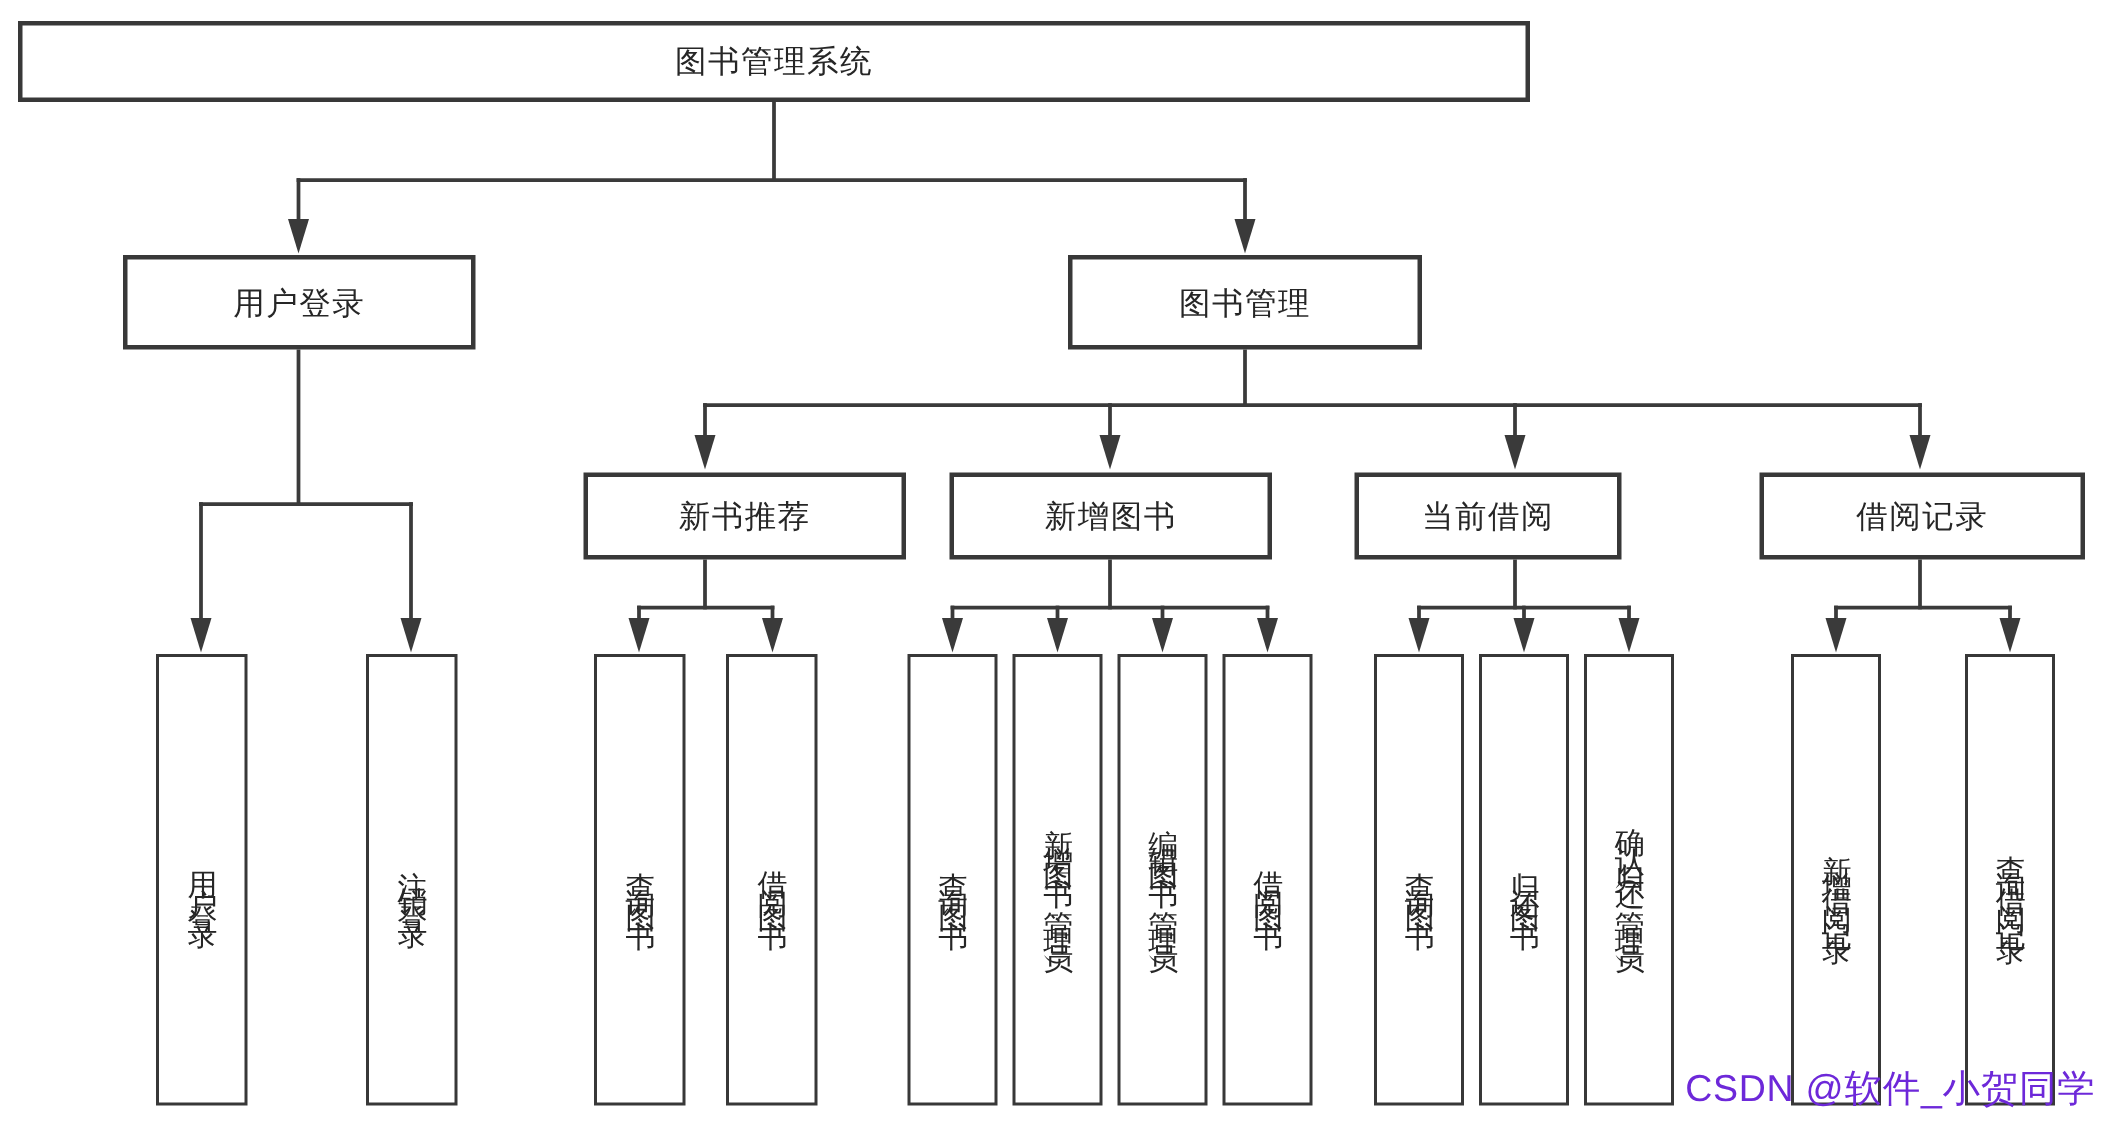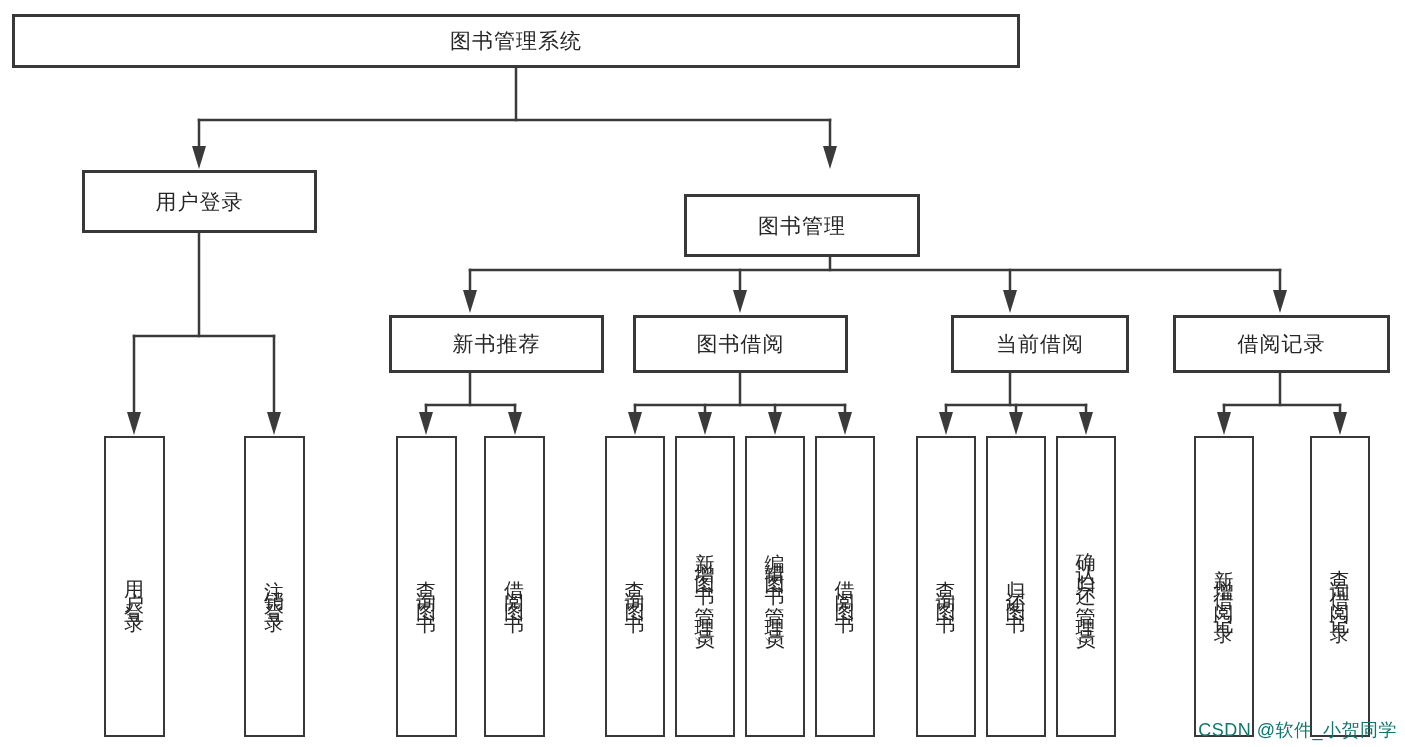--- a/index.html
+++ b/index.html
@@ -50,22 +50,22 @@
     font-size: 20px;
     line-height: 1;
     letter-spacing: 11px;
     color: #262626;
     white-space: nowrap;
   }
   #watermark {
     position: absolute;
     right: 8px;
     bottom: 5px;
-    font-size: 18px;
-    color: #0f766e;
+    font-size: 25px;
+    color: #6d28d9;
     z-index: 2;
     letter-spacing: 0.5px;
   }
 </style>
 </head>
 <body>
 
 <div id="canvas">
 
   <svg id="connector-layer" width="1405" height="747" viewBox="0 0 1405 747">
@@ -133,25 +133,25 @@
       <path d="M1009 412 L1023 412 L1016 435 Z"></path>
       <path d="M1079 412 L1093 412 L1086 435 Z"></path>
       <path d="M1217 412 L1231 412 L1224 435 Z"></path>
       <path d="M1333 412 L1347 412 L1340 435 Z"></path>
     </g>
   </svg>
 
   <div class="hnode" style="left:12px; top:14px; width:1008px; height:54px;">图书管理系统</div>
 
   <div class="hnode" style="left:82px; top:170px; width:235px; height:63px;">用户登录</div>
-  <div class="hnode" style="left:684px; top:170px; width:236px; height:63px;margin-top:24px;">图书管理</div>
+  <div class="hnode" style="left:712px; top:170px; width:236px; height:63px;">图书管理</div>
 
   <div class="hnode" style="left:363px; top:315px; width:215px; height:58px;margin-left:26px;">新书推荐</div>
-  <div class="hnode" style="left:633px; top:315px; width:215px; height:58px;">图书借阅</div>
-  <div class="hnode" style="left:903px; top:315px; width:178px; height:58px;margin-left:48px;">当前借阅</div>
+  <div class="hnode" style="left:633px; top:315px; width:215px; height:58px;">新增图书</div>
+  <div class="hnode" style="left:903px; top:315px; width:178px; height:58px;">当前借阅</div>
   <div class="hnode" style="left:1173px; top:315px; width:217px; height:58px;">借阅记录</div>
 
   <div class="vnode" style="left:104px; top:436px; width:61px; height:301px;">
     <span class="vtext">用户登录</span>
   </div>
   <div class="vnode" style="left:244px; top:436px; width:61px; height:301px;">
     <span class="vtext">注销登录</span>
   </div>
 
   <div class="vnode" style="left:396px; top:436px; width:61px; height:301px;">

